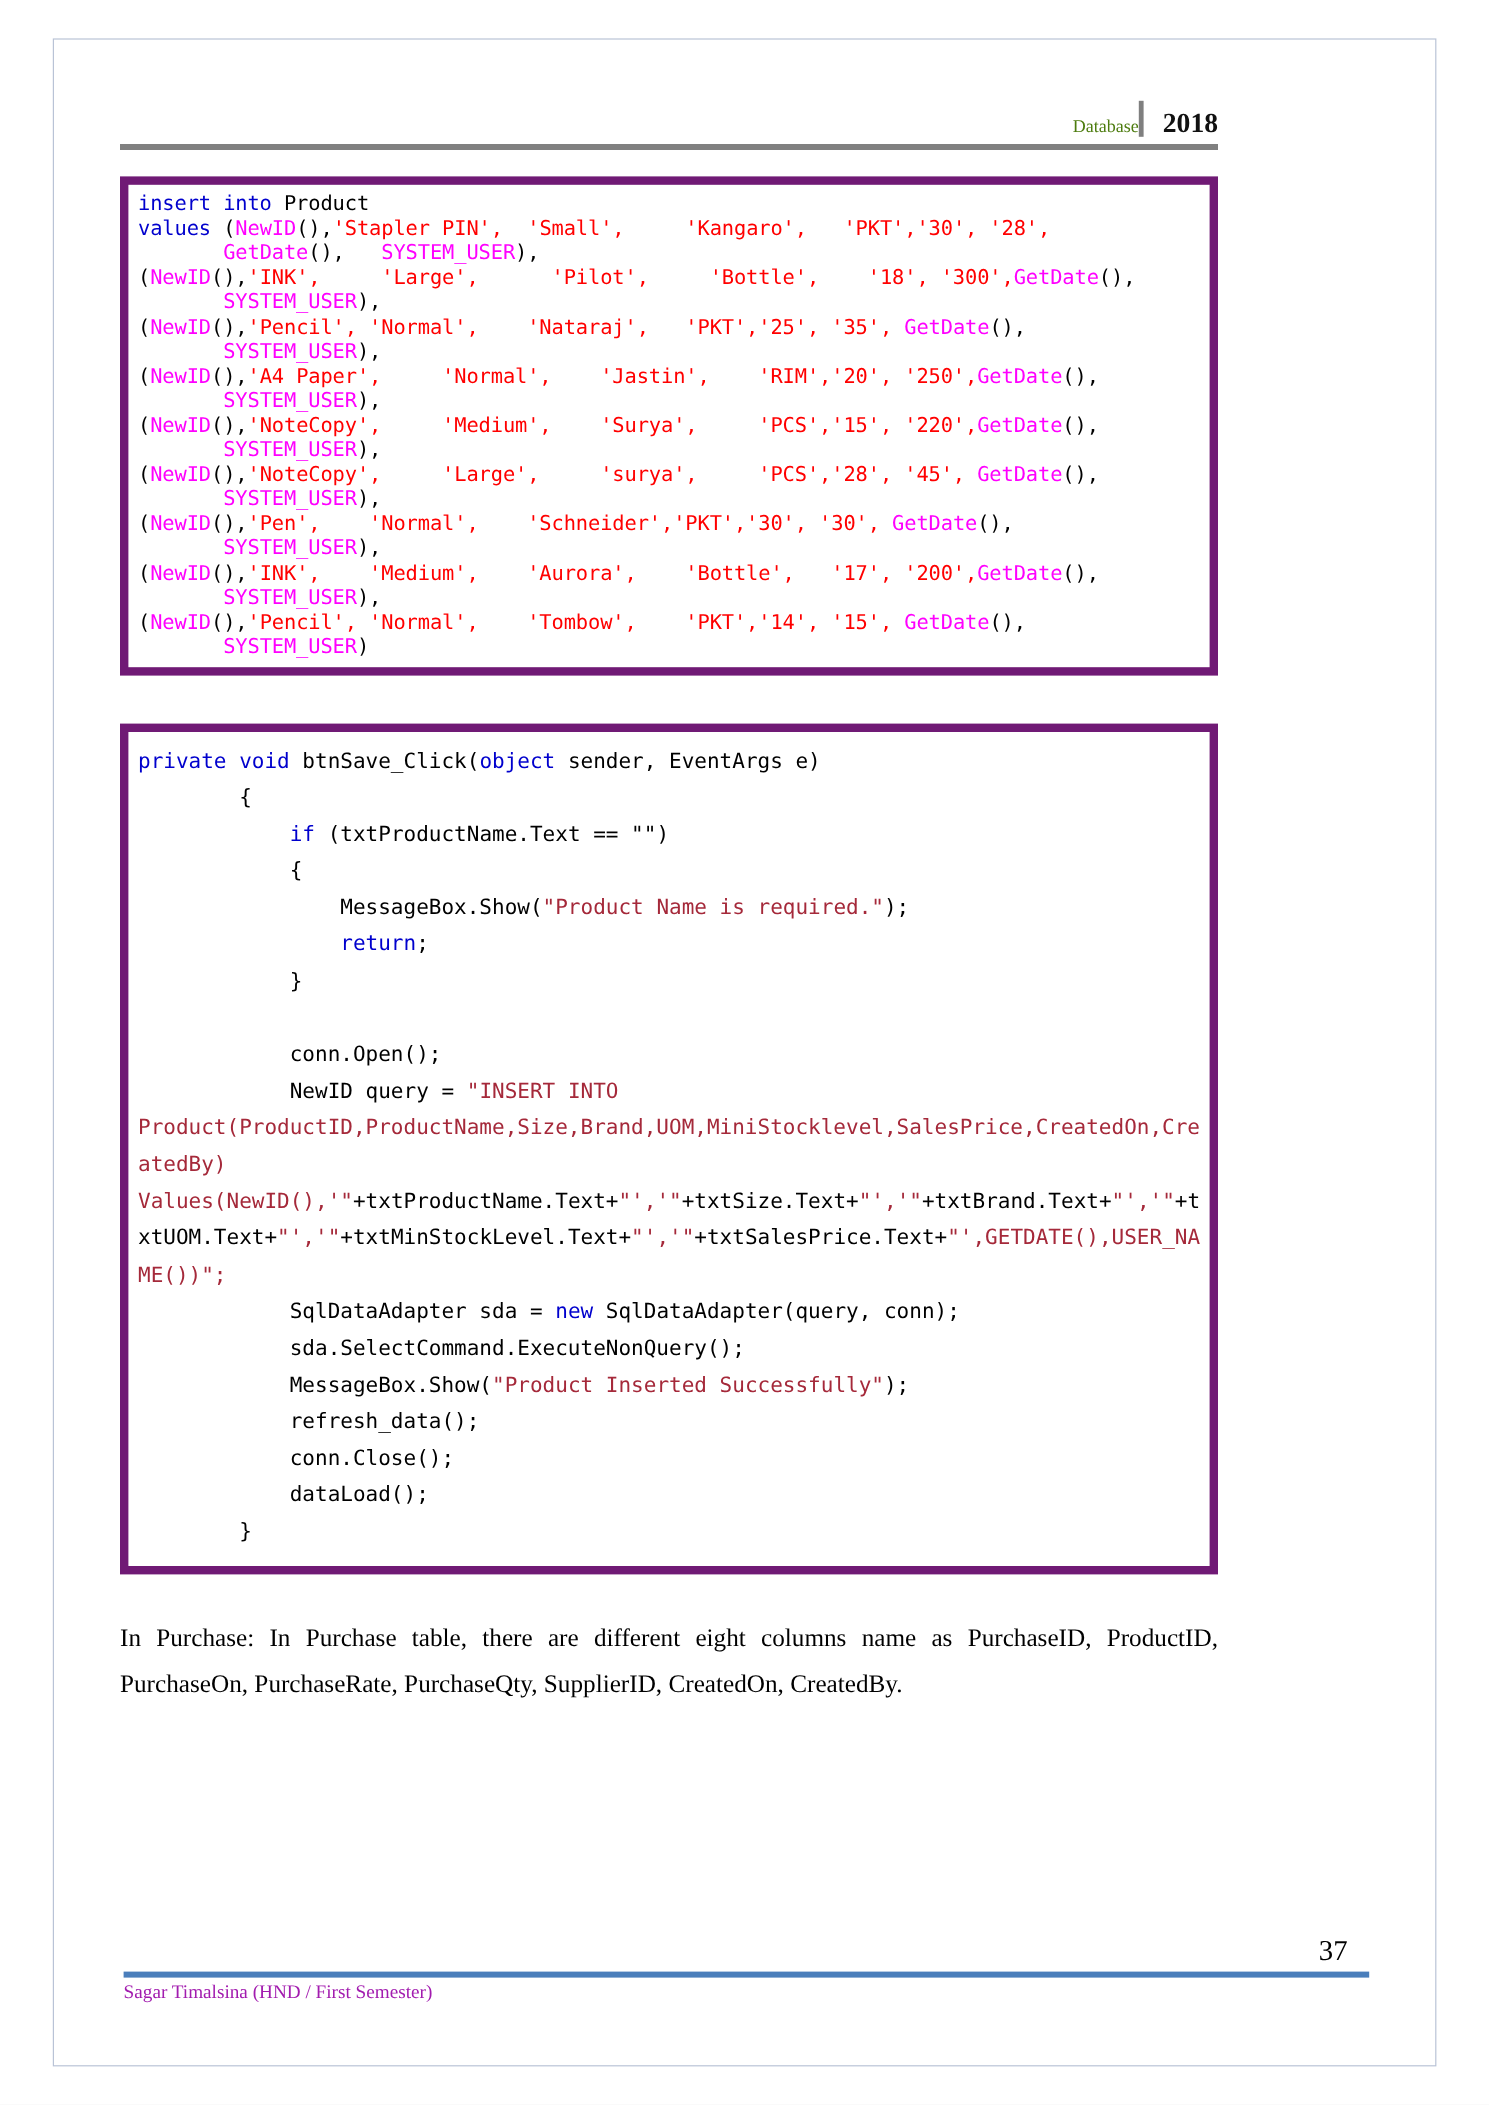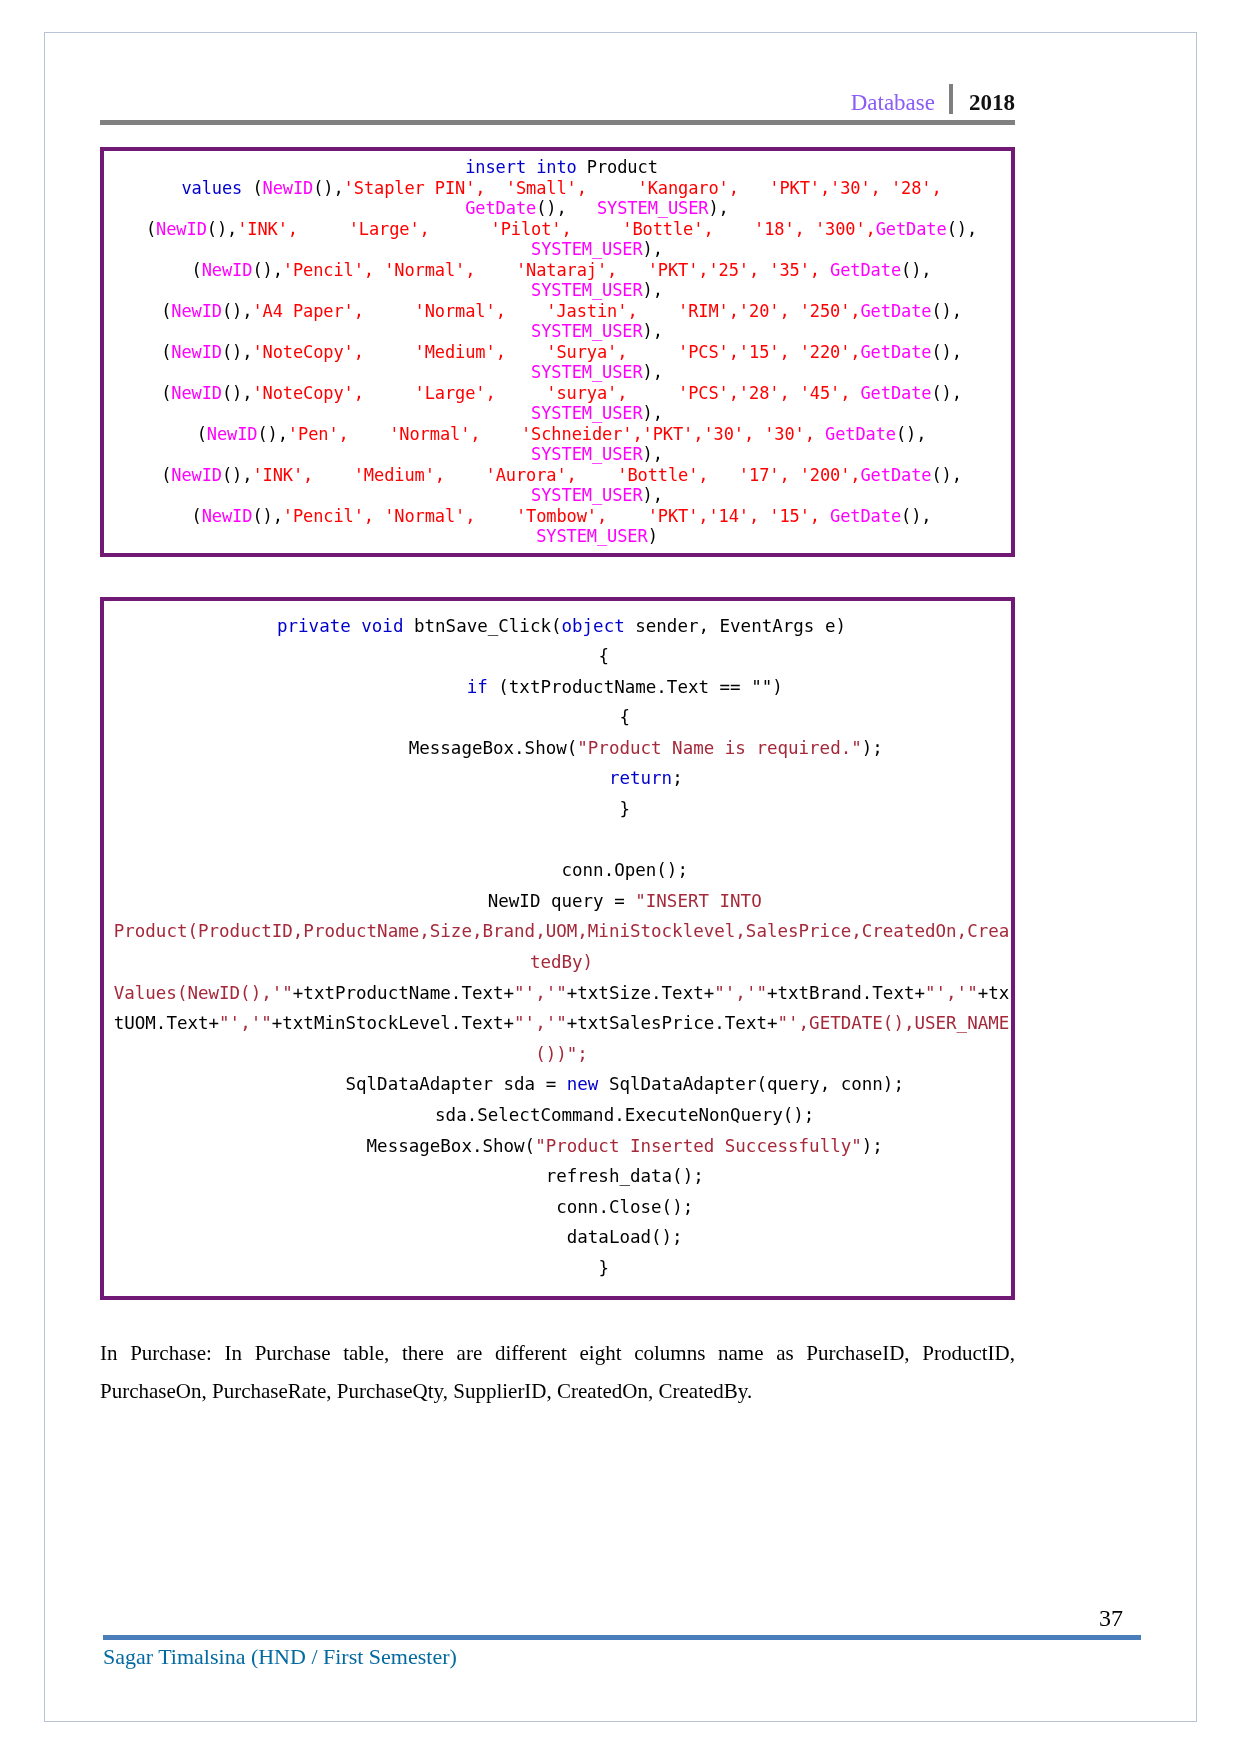--- a/index.html
+++ b/index.html
@@ -38,23 +38,22 @@
 
   
   .doc-header {
     height: 52px;
     display: flex;
     align-items: flex-end;
     justify-content: flex-end;
   }
   .hdr-title {
     font-family: "Liberation Serif", serif;
-    font-size: 23px;
-    color: #8b5cf6;
-    padding-right: 14px;
+    font-size: 15px;
+    color: #4d7c0f;
     line-height: 1;
   }
   .hdr-sep {
     width: 4px;
     height: 30px;
     background: #7f7f7f;
   }
   .hdr-year {
     font-family: Liberation Serif, serif;
     font-size: 23px;
@@ -75,25 +74,24 @@
     font-family: "Liberation Serif", serif;
     font-size: 20.5px;
     color: #000;
     line-height: 1.45;
   }
   .caption-backend { margin-top: 30px; }
   .caption-frontend { margin-top: 6px; margin-bottom: 0; }
 
   
   .codebox {
-    border: 4px solid #701a75;
+    border: 7px solid #701a75;
     background: #fff;
     box-sizing: border-box;
     padding: 6px 0 6px 8px;
-    text-align: center;
   }
   .codebox.sql { margin-top: 22px; }
   .codebox.csharp { margin-top: 40px; padding: 10px 0 12px 8px; }
 
   pre.code {
     margin: 0;
     font-family: "DejaVu Sans Mono", "Liberation Mono", monospace;
     white-space: pre;
     color: #000;
   }
@@ -142,22 +140,22 @@
     width: 100%;
   }
   .footer-row {
     display: flex;
     align-items: flex-start;
     justify-content: space-between;
     margin-top: 4px;
   }
   .footer-name {
     font-family: "Liberation Serif", serif;
-    font-size: 22px;
-    color: #0369a1;
+    font-size: 16px;
+    color: #a21caf;
   }
   .page-num {
     position: absolute;
     right: 18px;
     top: -30px;
     font-family: "Liberation Serif", serif;
     font-size: 24px;
     color: #000;
   }
 </style>

